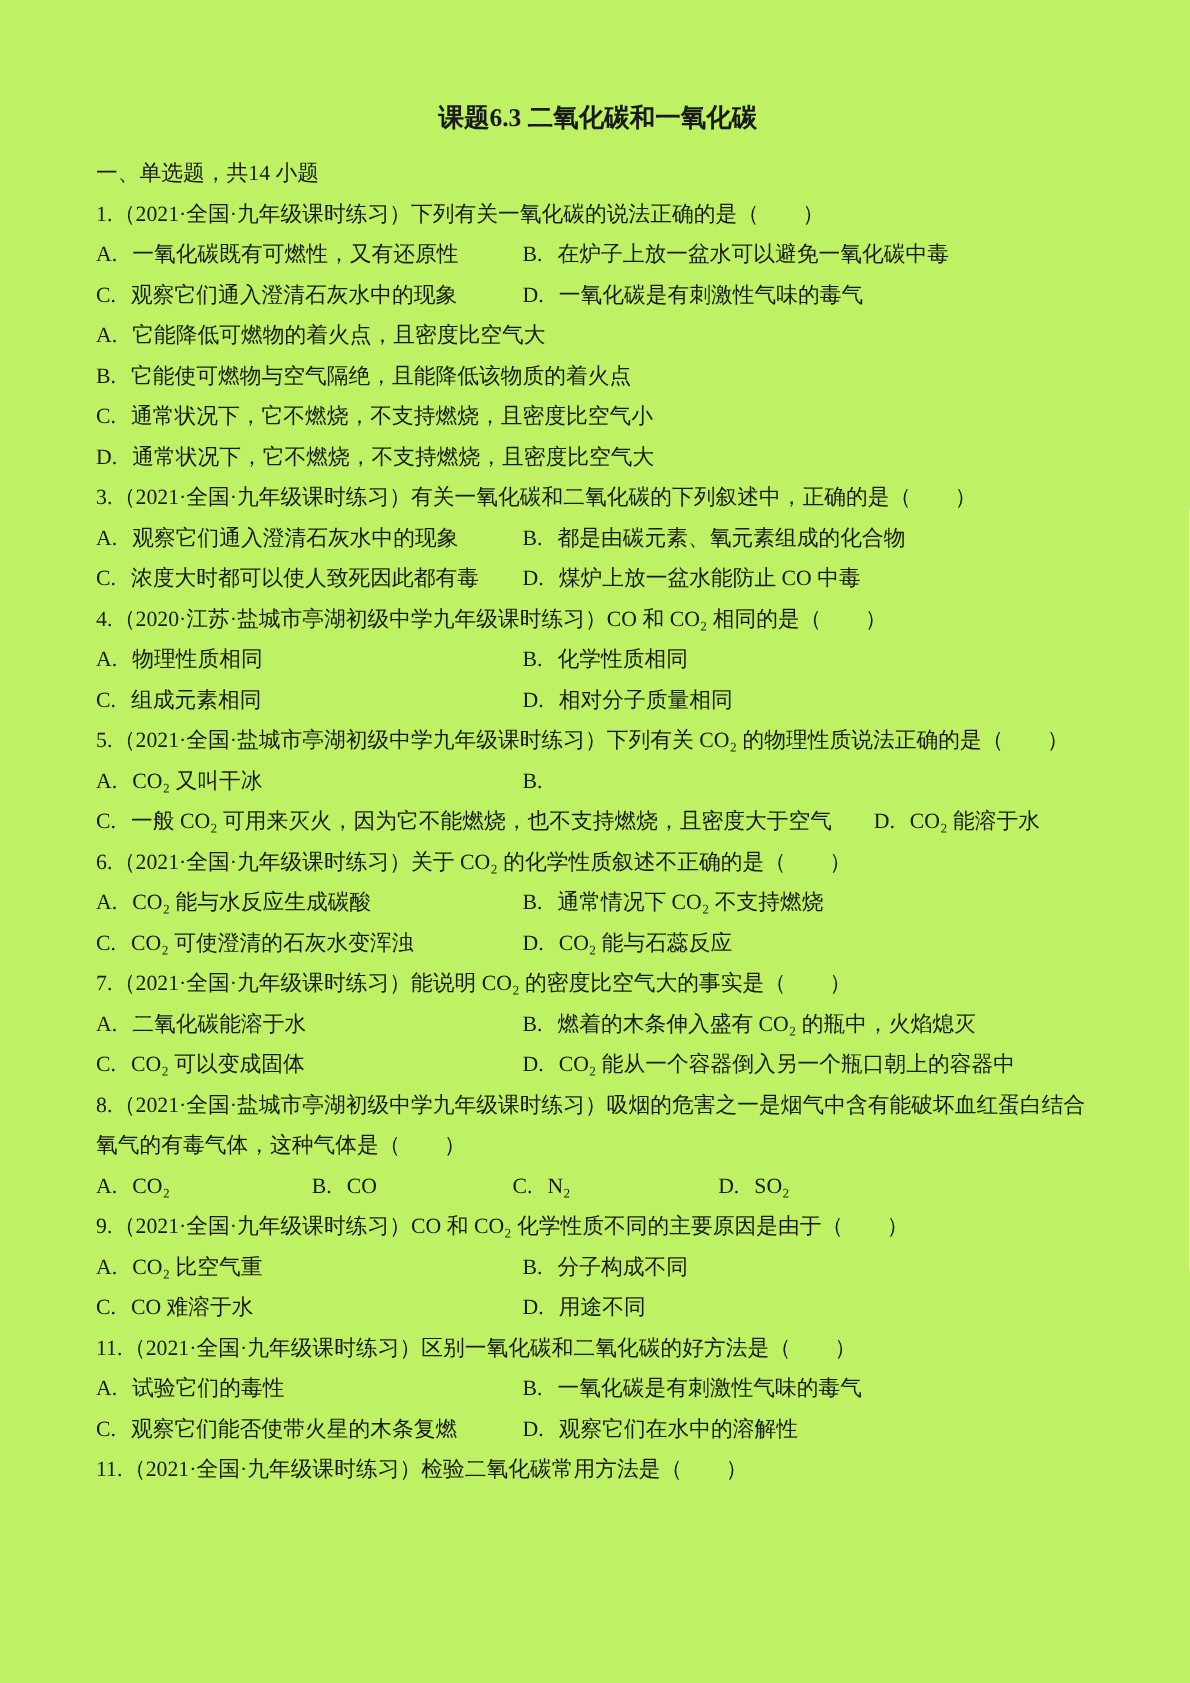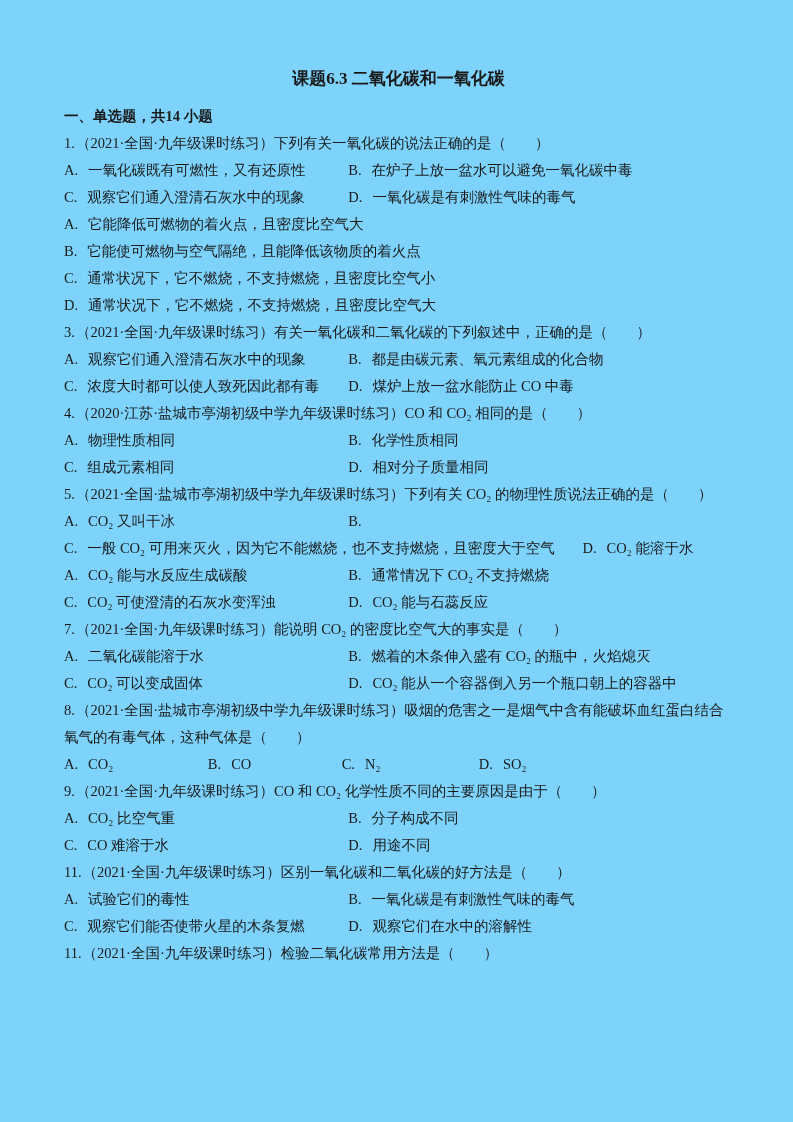--- a/index.html
+++ b/index.html
@@ -1,35 +1,35 @@
 <!DOCTYPE html>
 <html><head>
 <meta charset="utf-8">
 <style>
   html, body { margin: 0; padding: 0; background: #ffffff; }
   .page {
     width: 793px;
     height: 1122px;
     box-sizing: border-box;
     padding: 66px 60px 0 64px;
-    background: #7dd3fc;
+    background: #bef264;
     color: #1a1a1a;
     font-family: "Liberation Serif", "DejaVu Serif", serif;
     font-size: 14.5px;
     overflow: hidden;
   }
   .title {
     text-align: center;
     font-weight: bold;
     font-size: 17px;
     line-height: 26px;
     margin: 0 0 11px 0;
   }
   .heading {
-    font-weight: bold;
+    font-weight: normal;
   }
   .line {
     line-height: 27px;
     margin: 0;
   }
   .q-num { margin-right: 1px; }
   .row { display: flex; line-height: 27px; }
   .cell { display: flex; align-items: baseline; }
   .opt-label { margin-right: 10px; white-space: nowrap; }
   .cols2 > .cell:first-child { width: 42.5%; flex: none; padding-right: 6px; box-sizing: border-box; }
@@ -166,20 +166,21 @@
           <span>一般 CO₂ 可用来灭火，因为它不能燃烧，也不支持燃烧，且密度大于空气</span>
         </div>
       <div class="cell">
           <span class="opt-label">D.</span>
           <span>CO₂ 能溶于水</span>
         </div>
     </div>
   </div>
 
   <div>
+    <p class="line"><span class="q-num">6.</span><span>（2021·全国·九年级课时练习）关于 CO₂ 的化学性质叙述不正确的是（　　）</span></p>
     <div class="row cols2">
       <div class="cell">
           <span class="opt-label">A.</span>
           <span>CO₂ 能与水反应生成碳酸</span>
         </div>
       <div class="cell">
           <span class="opt-label">B.</span>
           <span>通常情况下 CO₂ 不支持燃烧</span>
         </div>
     </div>

